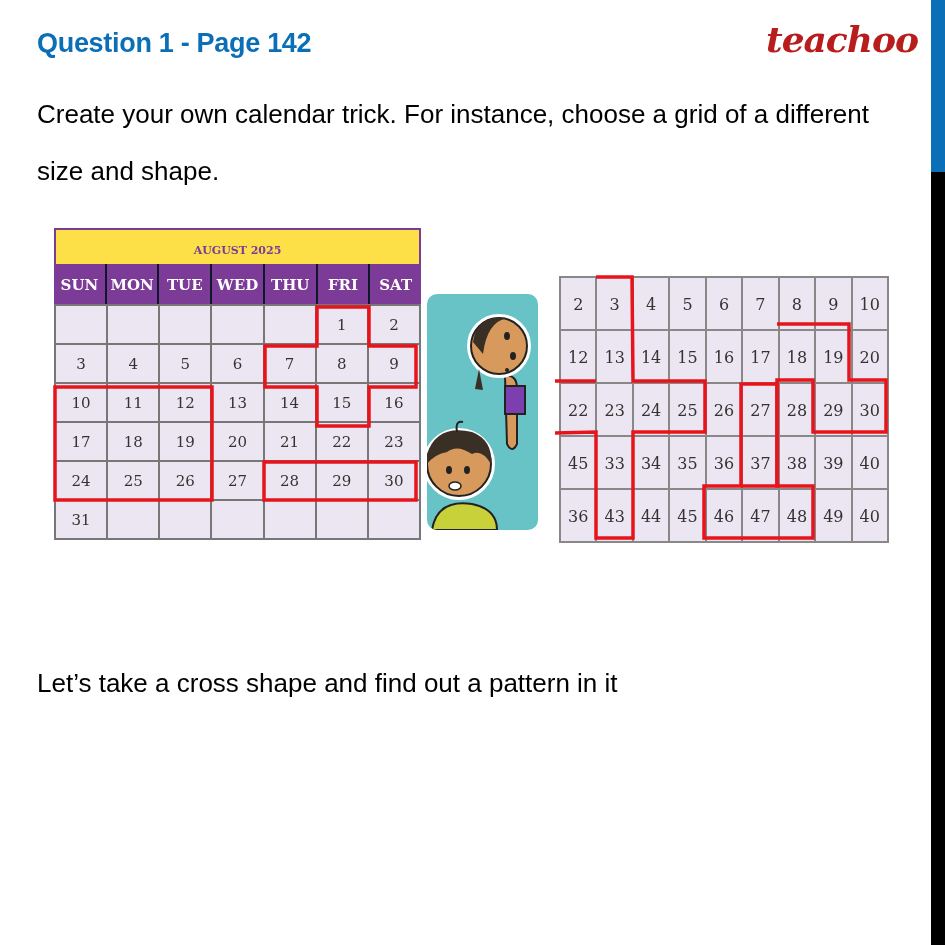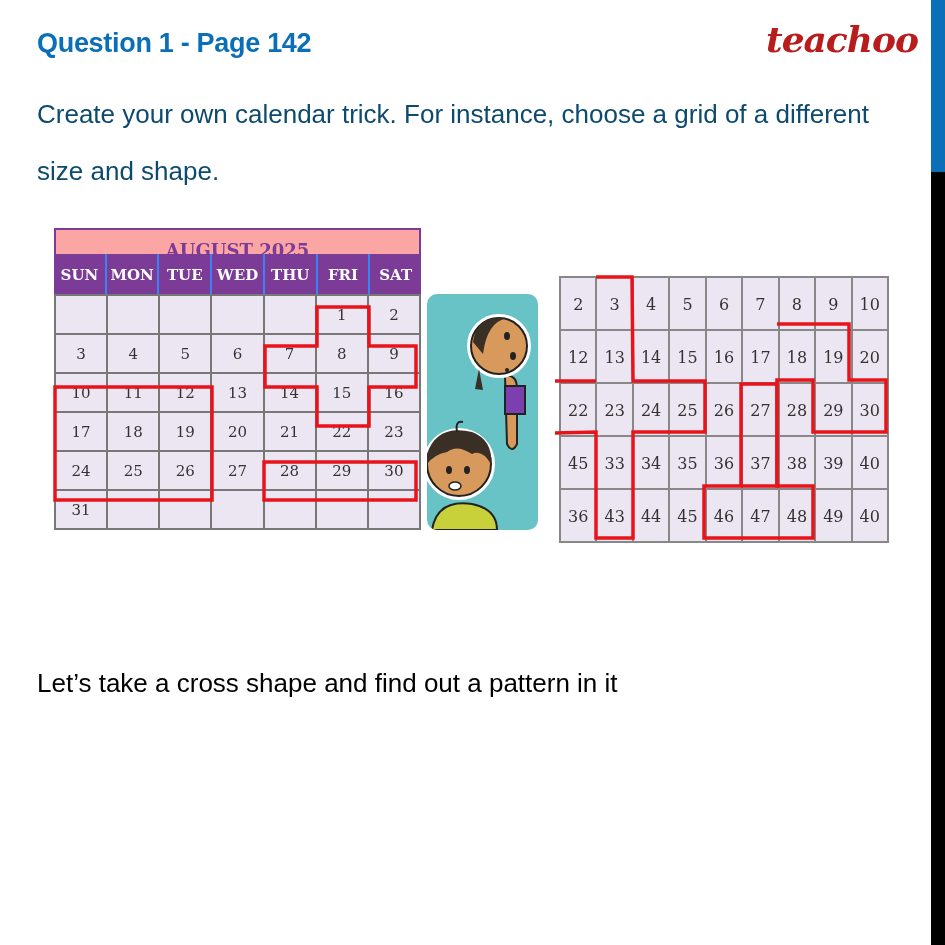--- a/index.html
+++ b/index.html
@@ -1,28 +1,28 @@
 <!DOCTYPE html>
 <html><head>
 <meta charset="utf-8">
 <style>
   html,body{margin:0;padding:0;}
   body{width:945px;height:945px;background:#ffffff;position:relative;overflow:hidden;font-family:"Liberation Sans",sans-serif;}
   .qtitle{position:absolute;left:37px;top:28px;font-size:27px;font-weight:bold;color:#0b6fb8;letter-spacing:-0.3px;text-align:right;}
   .logo{position:absolute;left:766px;top:18px;font-family:"DejaVu Serif",serif;font-style:italic;font-weight:bold;font-size:36px;color:#b91c1c;letter-spacing:-1px;}
-  .qtext{position:absolute;left:37px;top:86px;width:860px;font-size:26px;line-height:57px;color:#0c4a6e;}
+  .qtext{position:absolute;left:37px;top:86px;width:860px;font-size:26px;line-height:57px;color:#000000;}
   .sidebar-blue{position:absolute;left:931px;top:0;width:14px;height:172px;background:#0b6fb8;}
   .sidebar-black{position:absolute;left:931px;top:172px;width:14px;height:773px;background:#000;}
   .note{position:absolute;left:37px;top:668px;font-size:26px;color:#000;}
 
   
   .cal{position:absolute;left:54px;top:228px;width:367px;}
-  .cal-title{height:26px;border:2px solid #7b3b97;border-bottom:none;background:#fca5a5;text-align:center;font-family:"DejaVu Serif",serif;font-weight:bold;font-size:18px;color:#7b3b97;line-height:42px;box-sizing:border-box;}
+  .cal-title{height:36px;border:2px solid #7b3b97;border-bottom:none;background:#fde047;text-align:center;font-family:"DejaVu Serif",serif;font-weight:bold;font-size:11px;color:#7b3b97;line-height:42px;box-sizing:border-box;}
   .cal-head{display:flex;background:#7b3b97;height:40px;}
-  .cal-head div{flex:1;color:#fff;font-family:"DejaVu Serif",serif;font-weight:bold;font-size:15px;text-align:center;line-height:42px;border-right:2px solid #3b82f6;}
+  .cal-head div{flex:1;color:#fff;font-family:"DejaVu Serif",serif;font-weight:bold;font-size:15px;text-align:center;line-height:42px;border-right:2px solid #0f172a;}
   .cal-head div:last-child{border-right:none;border-radius:7px;}
   .cal-grid{display:grid;grid-template-columns:repeat(7,1fr);border-top:2px solid #777;border-left:2px solid #777;}
   .cal-grid div{height:37px;background:#ece6f2;border-right:2px solid #777;border-bottom:2px solid #777;font-family:"DejaVu Serif",serif;font-size:15px;color:#333;text-align:center;line-height:39px;}
 
   
   .ngrid{position:absolute;left:559px;top:276px;width:328px;display:grid;grid-template-columns:repeat(9,1fr);border-top:2px solid #888;border-left:2px solid #888;}
   .ngrid div{height:51px;background:#ece6f2;border-right:2px solid #888;border-bottom:2px solid #888;font-family:"DejaVu Serif",serif;font-size:16px;color:#333;text-align:center;line-height:53px;}
 
   .overlay{position:absolute;left:0;top:0;pointer-events:none;}
 

